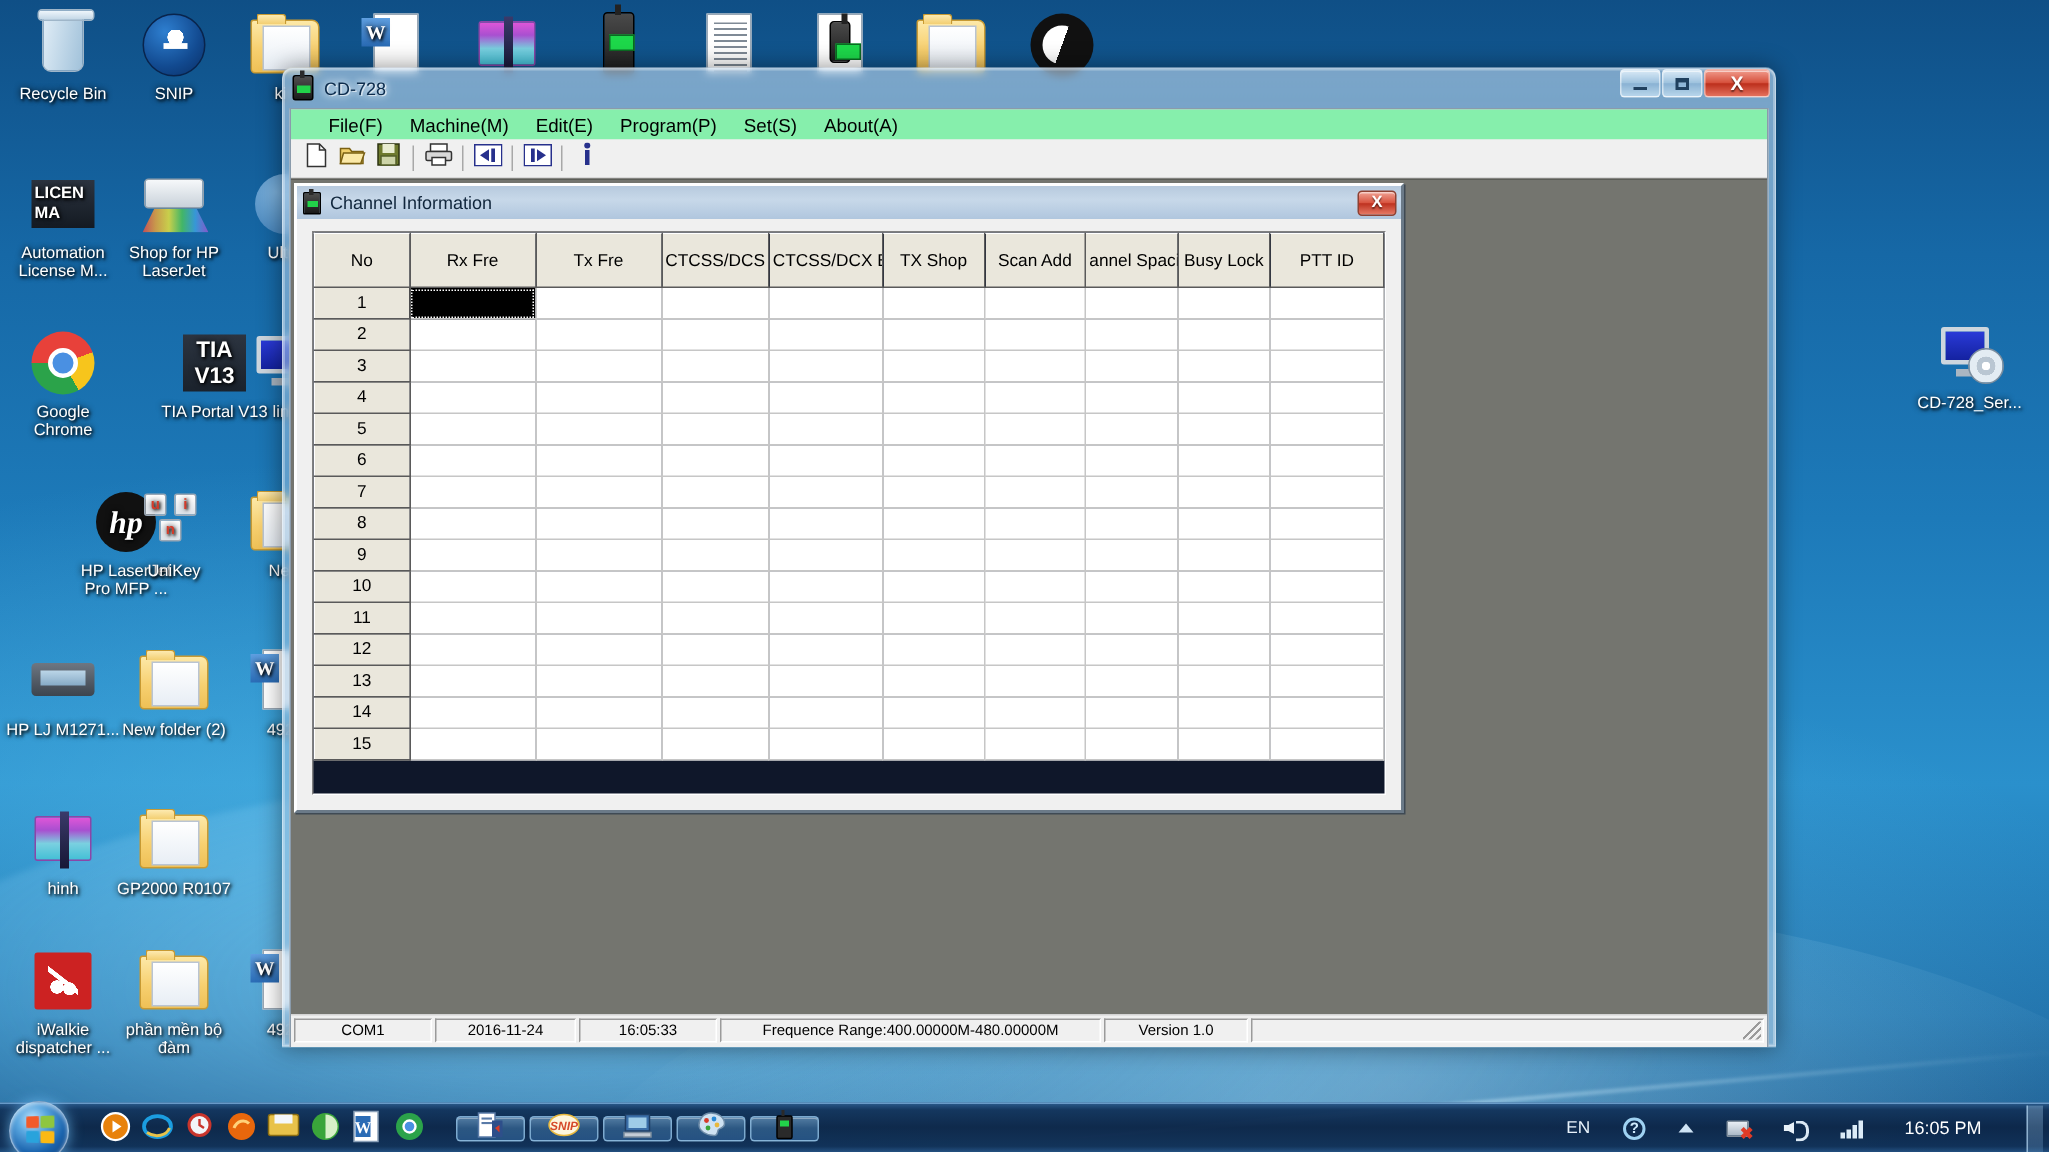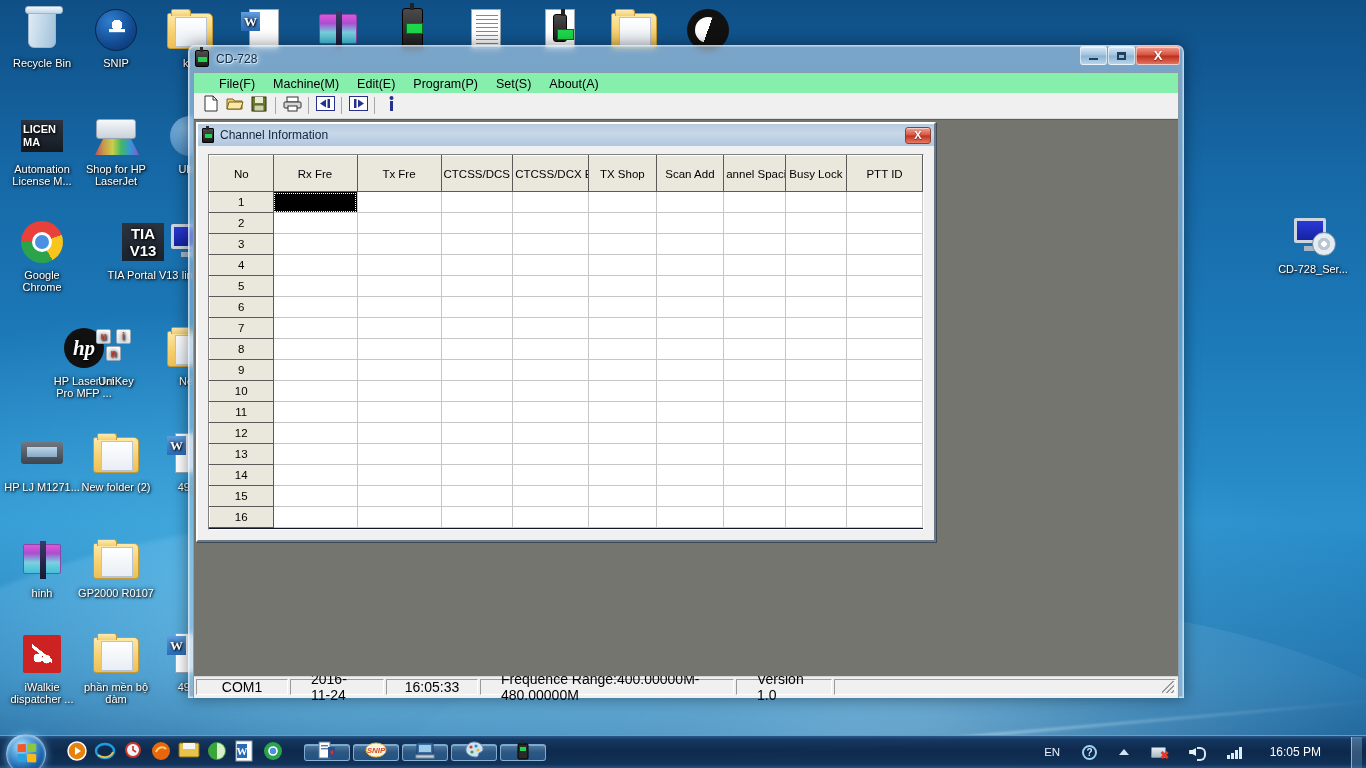--- a/index.html
+++ b/index.html
@@ -246,21 +246,21 @@
 
   
   .status-bar {
     height:22px; background:#f0f0f0; display:flex; align-items:stretch;
     flex:0 0 auto; padding:2px 2px 3px 2px; gap:2px;
     border-top:1px solid #d4d4d4;
   }
   .sb-cell {
     border:1px solid; border-color:#9a9a9a #ffffff #ffffff #9a9a9a;
     display:flex; align-items:center; justify-content:center;
-    font-size:14px; color:#000; padding:0 20px; background:#f0f0f0;
+    font-size:10px; color:#000; padding:0 20px; background:#f0f0f0;
   }
   .sb-c1 { width:92px; }
   .sb-c2 { width:94px; }
   .sb-c3 { width:92px; }
   .sb-c4 { width:254px; }
   .sb-c5 { width:96px; }
   .sb-c6 { flex:1 1 auto; position:relative; }
   .sb-grip { position:absolute; right:1px; bottom:1px; width:12px; height:12px;
     background:
       linear-gradient(135deg, transparent 44%, #9a9a9a 45% 52%, transparent 53%),
@@ -870,32 +870,20 @@
                       <td></td>
                       <td></td>
                       <td></td>
                       <td></td>
                       <td></td>
                       <td></td>
                       <td></td>
                       <td></td>
                       <td></td>
                     </tr>
-                    <tr>
-                      <td class="rowhdr">16</td>
-                      <td></td>
-                      <td></td>
-                      <td></td>
-                      <td></td>
-                      <td></td>
-                      <td></td>
-                      <td></td>
-                      <td></td>
-                      <td></td>
-                    </tr>
                   </tbody>
               </table>
             </div>
           </div>
         </div>
 
       </div>
 
       <div class="status-bar">
         <div class="sb-cell sb-c1">COM1</div>

